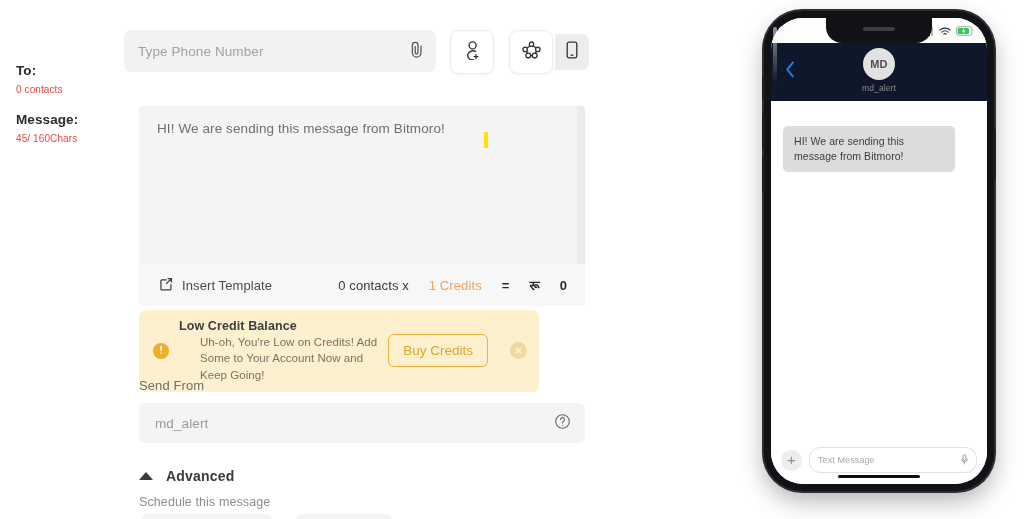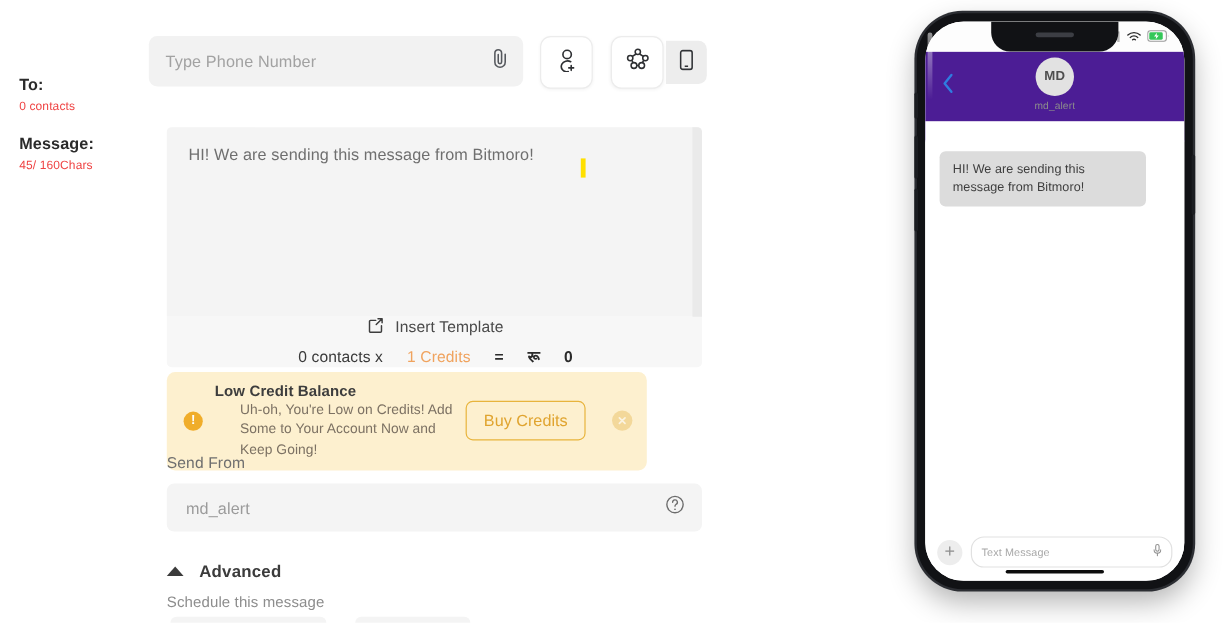--- a/index.html
+++ b/index.html
@@ -50,21 +50,21 @@
   .msg-text { font-size: 13.5px; color: #6f6f6f; letter-spacing: .1px; line-height: 1.4; }
   .msg-caret {
     position: absolute; left: 345px; top: 26px; width: 4px; height: 16px; background: #ffe000;
   }
   .msg-scroll-track {
     position: absolute; right: 0; top: 0; width: 8px; height: 158px; background: #eaeaea;
     border-radius: 0 4px 0 0;
   }
   .msg-footer {
     height: 42px; background: #f7f7f7; border-radius: 0 0 4px 4px;
-    display: flex; align-items: center; justify-content: space-between; padding: 0 18px 0 20px; flex-direction: column;
+    display: flex; align-items: center; justify-content: space-between; padding: 0 18px 0 20px;
   }
   .insert-tpl { display: flex; align-items: center; gap: 9px; font-size: 13px; color: #4a4a4a; letter-spacing: .1px; }
   .credit-line { font-size: 13px; color: #2b2b2b; display: flex; align-items: center; gap: 20px; letter-spacing: .1px; }
   .credit-line .contacts { color: #3a3a3a; }
   .credit-line .credits { color: #f0a35e; }
   .credit-line .eq { font-weight: 700; }
   .credit-line .rs { font-weight: 700; font-size: 13px; }
   .credit-line .total { font-weight: 700; }
 
   
@@ -148,21 +148,21 @@
   .notch-speaker {
     position: absolute; left: 50%; transform: translateX(-50%); top: 9px;
     width: 32px; height: 4px; border-radius: 3px; background: #3c3e44;
   }
   .statusbar {
     position: absolute; top: 0; left: 0; right: 0; height: 25px; background: #fdfdfd;
     display: flex; align-items: center; justify-content: flex-end; padding-right: 12px; gap: 5px; z-index: 4;
   }
   .chat-header {
     position: absolute; top: 25px; left: 0; right: 0; height: 75px;
-    background: #4c1d95; border-bottom: 1px solid #eeeeee;
+    background: #0f172a; border-bottom: 1px solid #eeeeee;
   }
   .back-chevron { position: absolute; left: 14px; top: 18px; }
   .avatar {
     position: absolute; left: 50%; transform: translateX(-50%); top: 5px;
     width: 32px; height: 32px; border-radius: 50%; background: #e2e2e2;
     display: flex; align-items: center; justify-content: center;
     font-size: 11px; font-weight: 700; color: #4f4f4f; letter-spacing: .3px;
   }
   .avatar-name {
     position: absolute; left: 50%; transform: translateX(-50%); top: 40px;

